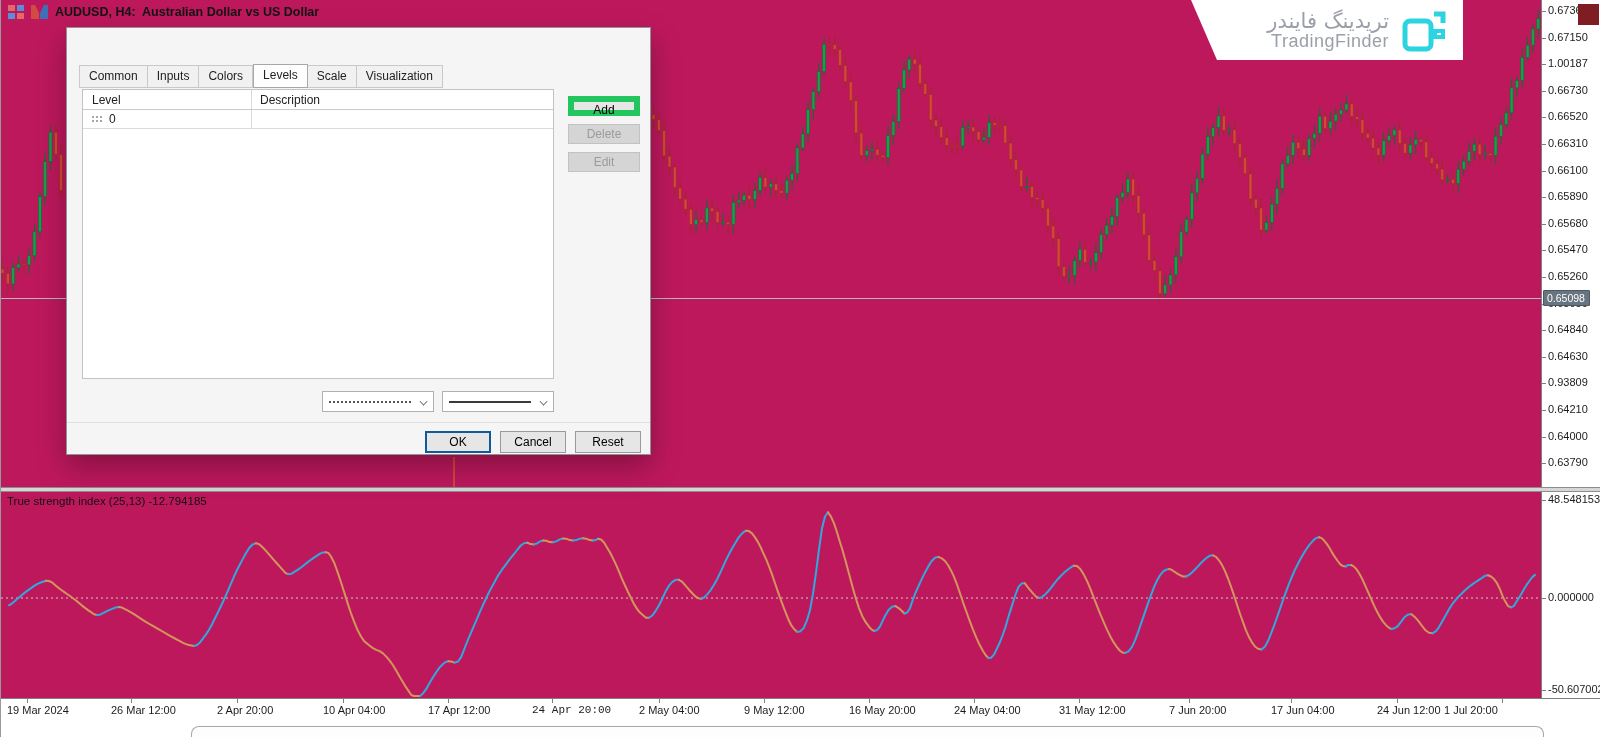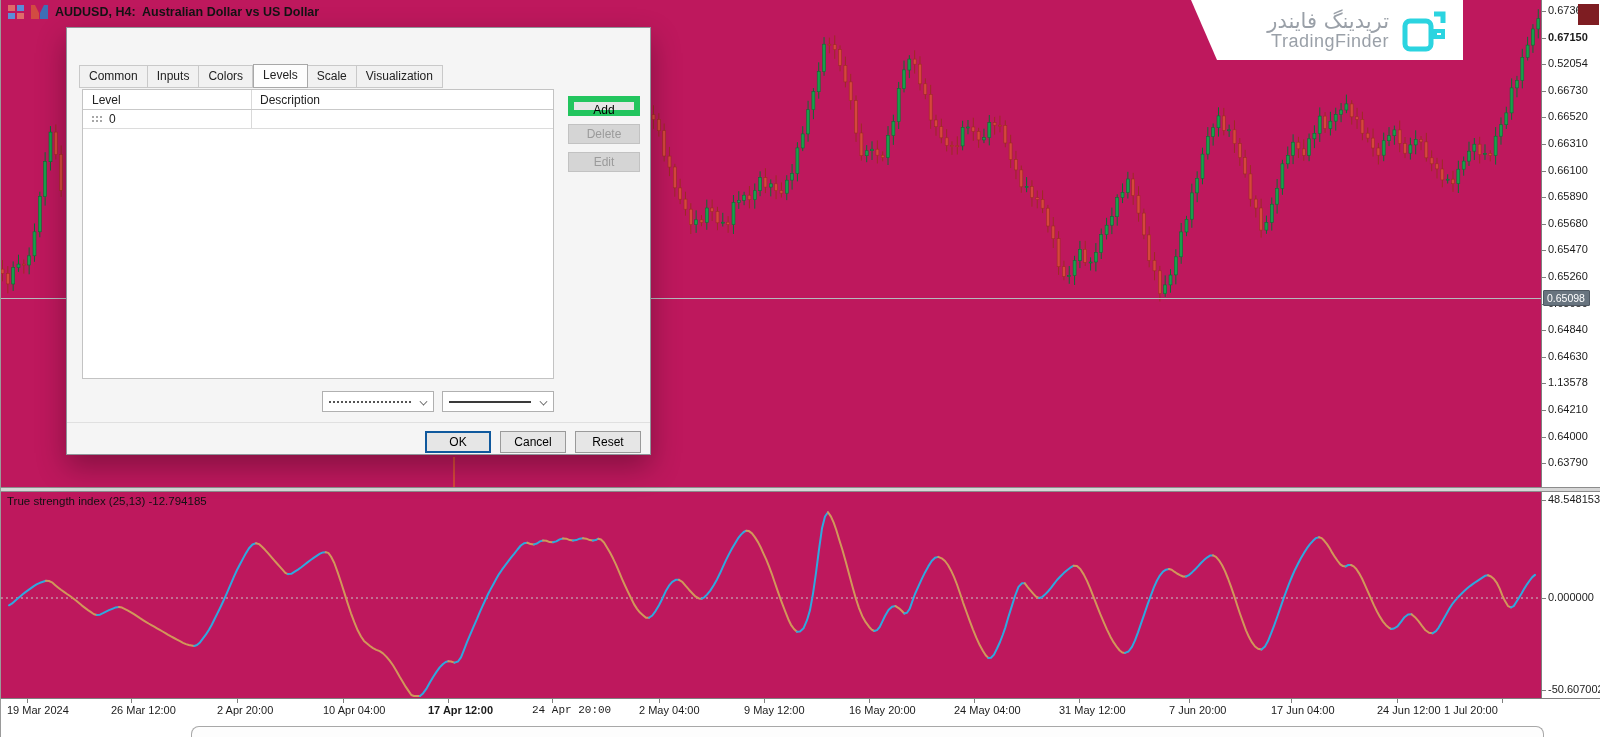--- a/index.html
+++ b/index.html
@@ -480,23 +480,23 @@
       <rect x="34" y="24" width="8" height="6" fill="none" stroke-width="4" stroke="#2bd4e0"></rect>
     </svg>
   </div>
   <div class="top-right-box" id="top-right-box" style="background: rgb(126, 29, 34);"></div>
 
   <div class="axis-strip" id="axis-strip">
     <div class="badge" id="price-badge" style="top: 290px; background: rgb(104, 116, 127); border: 1px solid rgb(78, 88, 98);">0.65098</div>
   <div class="axis-tick" style="top: 11px;"></div>
       <div class="axis-label" style="top: 4px;">0.67360</div>
       <div class="axis-tick" style="top: 38px;"></div>
-      <div class="axis-label" style="top: 31px; font-weight: bold;">0.67150</div>
+      <div class="axis-label" style="top: 31px;">0.67150</div>
       <div class="axis-tick" style="top: 64px;"></div>
-      <div class="axis-label" style="top: 57px;">0.52054</div>
+      <div class="axis-label" style="top: 57px;">1.00187</div>
       <div class="axis-tick" style="top: 91px;"></div>
       <div class="axis-label" style="top: 84px;">0.66730</div>
       <div class="axis-tick" style="top: 117px;"></div>
       <div class="axis-label" style="top: 110px;">0.66520</div>
       <div class="axis-tick" style="top: 144px;"></div>
       <div class="axis-label" style="top: 137px;">0.66310</div>
       <div class="axis-tick" style="top: 171px;"></div>
       <div class="axis-label" style="top: 164px;">0.66100</div>
       <div class="axis-tick" style="top: 197px;"></div>
       <div class="axis-label" style="top: 190px;">0.65890</div>
@@ -506,21 +506,21 @@
       <div class="axis-label" style="top: 243px;">0.65470</div>
       <div class="axis-tick" style="top: 277px;"></div>
       <div class="axis-label" style="top: 270px;">0.65260</div>
       <div class="axis-tick" style="top: 304px;"></div>
       <div class="axis-label" style="top: 297px;">0.65050</div>
       <div class="axis-tick" style="top: 330px;"></div>
       <div class="axis-label" style="top: 323px;">0.64840</div>
       <div class="axis-tick" style="top: 357px;"></div>
       <div class="axis-label" style="top: 350px;">0.64630</div>
       <div class="axis-tick" style="top: 383px;"></div>
-      <div class="axis-label" style="top: 376px;">1.13578</div>
+      <div class="axis-label" style="top: 376px;">0.93809</div>
       <div class="axis-tick" style="top: 410px;"></div>
       <div class="axis-label" style="top: 403px;">0.64210</div>
       <div class="axis-tick" style="top: 437px;"></div>
       <div class="axis-label" style="top: 430px;">0.64000</div>
       <div class="axis-tick" style="top: 463px;"></div>
       <div class="axis-label" style="top: 456px;">0.63790</div>
       <div class="axis-tick" style="top: 499.933px;"></div>
       <div class="axis-label" style="top: 492.933px;">48.548153</div>
       <div class="axis-tick" style="top: 598px;"></div>
       <div class="axis-label" style="top: 591px;">0.000000</div>
@@ -587,21 +587,21 @@
   <div class="time-axis" id="time-axis">
       <div class="time-tick" style="left: 26px;"></div>
       <div class="time-label" style="left: 6px;">19 Mar 2024</div>
       <div class="time-tick" style="left: 130px;"></div>
       <div class="time-label" style="left: 110px;">26 Mar 12:00</div>
       <div class="time-tick" style="left: 236px;"></div>
       <div class="time-label" style="left: 216px;">2 Apr 20:00</div>
       <div class="time-tick" style="left: 342px;"></div>
       <div class="time-label" style="left: 322px;">10 Apr 04:00</div>
       <div class="time-tick" style="left: 447px;"></div>
-      <div class="time-label" style="left: 427px; font-weight: bold;">17 Apr 12:00</div>
+      <div class="time-label" style="left: 427px;">17 Apr 12:00</div>
       <div class="time-tick" style="left: 551px;"></div>
       <div class="time-label" style="left: 531px; font-family: Liberation Mono, monospace;">24 Apr 20:00</div>
       <div class="time-tick" style="left: 658px;"></div>
       <div class="time-label" style="left: 638px;">2 May 04:00</div>
       <div class="time-tick" style="left: 763px;"></div>
       <div class="time-label" style="left: 743px;">9 May 12:00</div>
       <div class="time-tick" style="left: 868px;"></div>
       <div class="time-label" style="left: 848px;">16 May 20:00</div>
       <div class="time-tick" style="left: 973px;"></div>
       <div class="time-label" style="left: 953px;">24 May 04:00</div>

